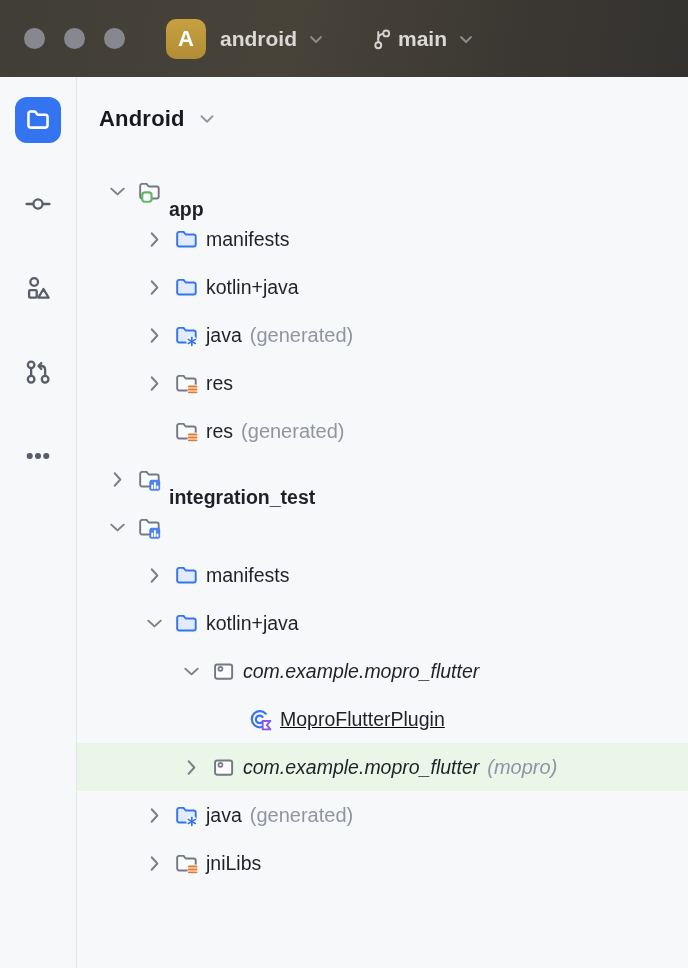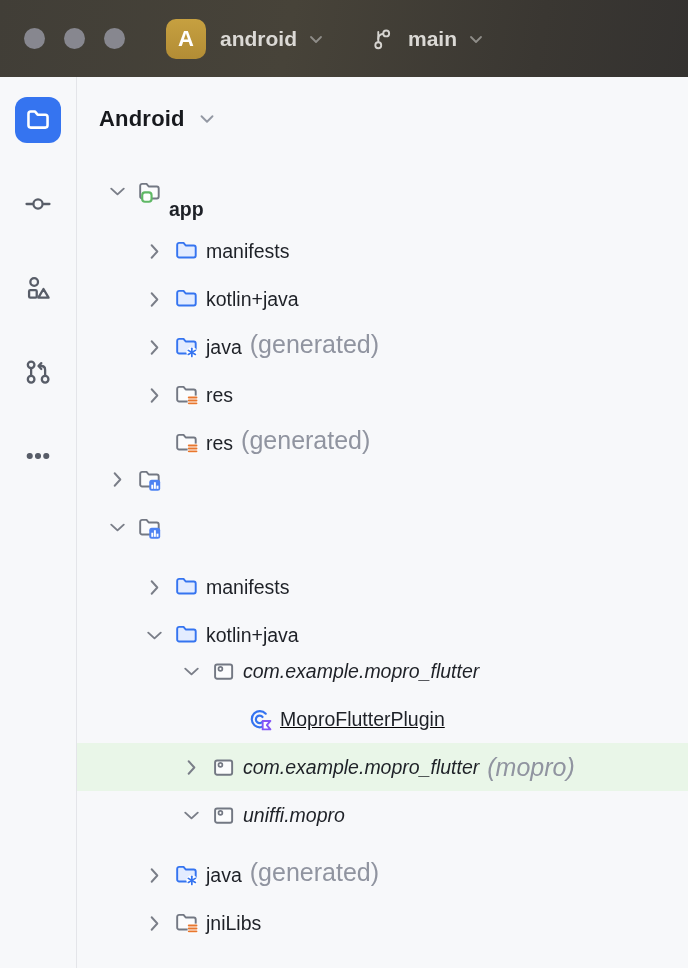--- a/index.html
+++ b/index.html
@@ -12,21 +12,21 @@
     padding:0 24px;
     background:linear-gradient(100deg,#413e37 0%,#474339 42%,#3a3732 78%,#343230 100%); }
   .dots { display:flex; gap:19px; }
   .dot { width:21px; height:21px; border-radius:50%; background:#87878f; }
   .proj-badge { margin-left:41px; width:40px; height:40px; border-radius:10px;
     background:linear-gradient(180deg,#c6a040,#b28c35); color:#fff; font-size:22px;
     font-weight:700; display:flex; align-items:center; justify-content:center; }
   .tb-name { margin-left:14px; font-size:21px; font-weight:600; color:#dbd9d5; }
   .tb-chev { margin-left:9px; display:flex; }
   .branch { margin-left:44px; display:flex; align-items:center; }
-  .branch .tb-name { margin-left:12px;text-align:right; }
+  .branch .tb-name { margin-left:2px;text-align:right; }
 
   
   .content { flex:1; display:flex; min-height:0; }
   .sidebar { width:77px; flex:0 0 77px; border-right:1px solid #e4e5e9;
     display:flex; flex-direction:column; align-items:center; background:#f7f8fa; }
   .tool-btn { width:46px; height:46px; border-radius:12px; display:flex;
     align-items:center; justify-content:center; margin-top:38px; }
   .tool-btn:first-child { margin-top:20px; }
   .tool-btn.active { background:#3574f0; }
   .tool-btn.active svg { stroke:#ffffff; }
@@ -35,32 +35,32 @@
   
   .panel { flex:1; background:#f7f8fa; position:relative; overflow:hidden; }
   .panel-header { display:flex; align-items:center; margin:22px 0 0 22px; height:40px; }
   .panel-header .ttl { font-size:22px; font-weight:700; color:#17191d; letter-spacing:.2px; }
   .panel-header .hchev { margin-left:11px; display:flex; }
 
   .tree { margin-top:28px; }
   .row { height:48px; display:flex; align-items:center; position:relative; }
   .row > * { position:relative; z-index:1; }
   .row.lvl0 { padding-left:28px; }
-  .row.lvl1 { padding-left:65px;align-items:flex-end; }
+  .row.lvl1 { padding-left:65px; }
   .row.lvl2 { padding-left:102px;font-style:italic; }
   .row.lvl3 { padding-left:139px;text-decoration:underline; }
   .row.hl-test::before { content:""; position:absolute; left:0; right:0; top:0; bottom:0;
     background:#e9f6e8; z-index:0; }
   .row.hl-selected::before { content:""; position:absolute; left:22px; right:0; top:1px;
     bottom:1px; background:#d7dffb; border-radius:9px 0 0 9px; z-index:0; }
   .chev { width:32px; height:24px; display:flex; align-items:center; flex:0 0 32px; }
   .ticon { width:32px; height:26px; display:flex; align-items:center; flex:0 0 32px; }
   .lbl { font-size:19.5px; color:#1e2127; white-space:nowrap; }
   .row.bold .lbl { font-weight:700;margin-top:36px; }
-  .sfx { font-size:25px; color:#9094a0; margin-left:8px; white-space:nowrap; }
+  .sfx { font-size:20px; color:#9094a0; margin-left:8px; white-space:nowrap; }
 </style>
 </head>
 <body>
 
 <div id="window">
 
   <div class="titlebar">
     <div class="dots">
       <div class="dot"></div>
       <div class="dot"></div>
@@ -259,20 +259,21 @@
             </span>
     <span class="ticon">
               <svg width="25" height="25" viewBox="0 0 22 22" fill="none">
                 <path d="M2.8 6.1 c0-1 .8-1.8 1.7-1.8 h3.9 l1.9 2.3 h7.1 c.9 0 1.7 .8 1.7 1.8 v7 c0 1-.8 1.8-1.7 1.8 H4.5 c-.9 0-1.7-.8-1.7-1.8 Z" stroke="#737883" stroke-width="1.7" stroke-linejoin="round" fill="#fbfcfd"></path>
                 <rect x="10.8" y="11.2" width="9.6" height="9.6" rx="2.2" fill="#4d82f2" stroke="none"></rect>
                 <rect x="12.6" y="15.6" width="1.7" height="3.6" fill="#fff"></rect>
                 <rect x="14.9" y="13.4" width="1.7" height="5.8" fill="#fff"></rect>
                 <rect x="17.2" y="16.4" width="1.7" height="2.8" fill="#fff"></rect>
               </svg>
             </span>
+    <span class="lbl">integration_test</span>
 
   </div>
           <div class="row lvl0 bold">
     <span class="chev">
               <svg width="25" height="25" viewBox="0 0 22 22" fill="none" stroke="#7a7e88" stroke-width="1.7" stroke-linecap="round" stroke-linejoin="round">
                 <polyline points="5.5,8.5 11,13.5 16.5,8.5"></polyline>
               </svg>
             </span>
     <span class="ticon">
               <svg width="25" height="25" viewBox="0 0 22 22" fill="none">
@@ -347,35 +348,20 @@
               </svg>
             </span>
     <span class="ticon">
               <svg width="25" height="25" viewBox="0 0 22 22" fill="none">
                 <rect x="3.6" y="4.8" width="15" height="12.6" rx="1.8" stroke="#737883" stroke-width="1.7" fill="#fbfcfd"></rect>
                 <circle cx="8.3" cy="8.7" r="1.7" stroke="#737883" stroke-width="1.5"></circle>
               </svg>
             </span>
     <span class="lbl">com.example.mopro_flutter</span>
     <span class="sfx">(mopro)</span>
-  </div>
-          <div class="row lvl2">
-    <span class="chev">
-              <svg width="25" height="25" viewBox="0 0 22 22" fill="none" stroke="#7a7e88" stroke-width="1.7" stroke-linecap="round" stroke-linejoin="round">
-                <polyline points="5.5,8.5 11,13.5 16.5,8.5"></polyline>
-              </svg>
-            </span>
-    <span class="ticon">
-              <svg width="25" height="25" viewBox="0 0 22 22" fill="none">
-                <rect x="3.6" y="4.8" width="15" height="12.6" rx="1.8" stroke="#737883" stroke-width="1.7" fill="#fbfcfd"></rect>
-                <circle cx="8.3" cy="8.7" r="1.7" stroke="#737883" stroke-width="1.5"></circle>
-              </svg>
-            </span>
-    <span class="lbl">uniffi.mopro</span>
-
   </div>
           <div class="row lvl1">
     <span class="chev">
               <svg width="25" height="25" viewBox="0 0 22 22" fill="none" stroke="#7a7e88" stroke-width="1.7" stroke-linecap="round" stroke-linejoin="round">
                 <polyline points="8.5,5.5 13.5,11 8.5,16.5"></polyline>
               </svg>
             </span>
     <span class="ticon">
               <svg width="25" height="25" viewBox="0 0 22 22" fill="none">
                 <path d="M2.8 6.1 c0-1 .8-1.8 1.7-1.8 h3.9 l1.9 2.3 h7.1 c.9 0 1.7 .8 1.7 1.8 v7 c0 1-.8 1.8-1.7 1.8 H4.5 c-.9 0-1.7-.8-1.7-1.8 Z" stroke="#3574f0" stroke-width="1.7" stroke-linejoin="round" fill="#e3ecff"></path>

